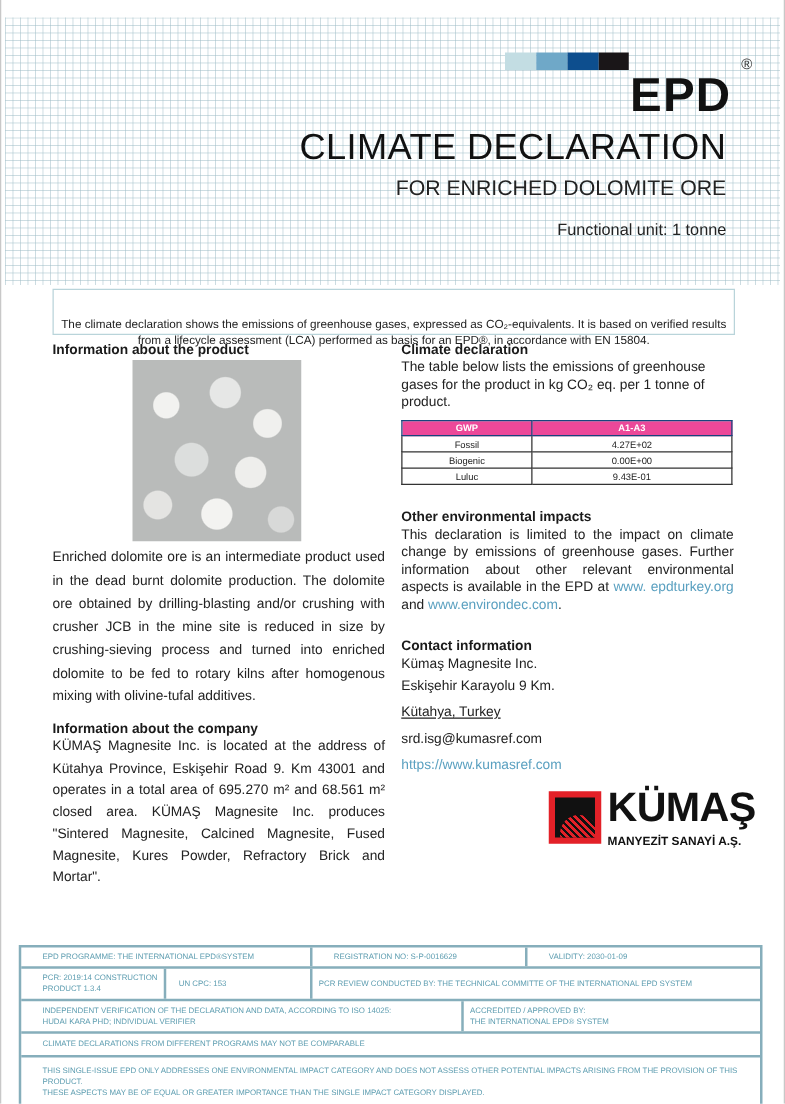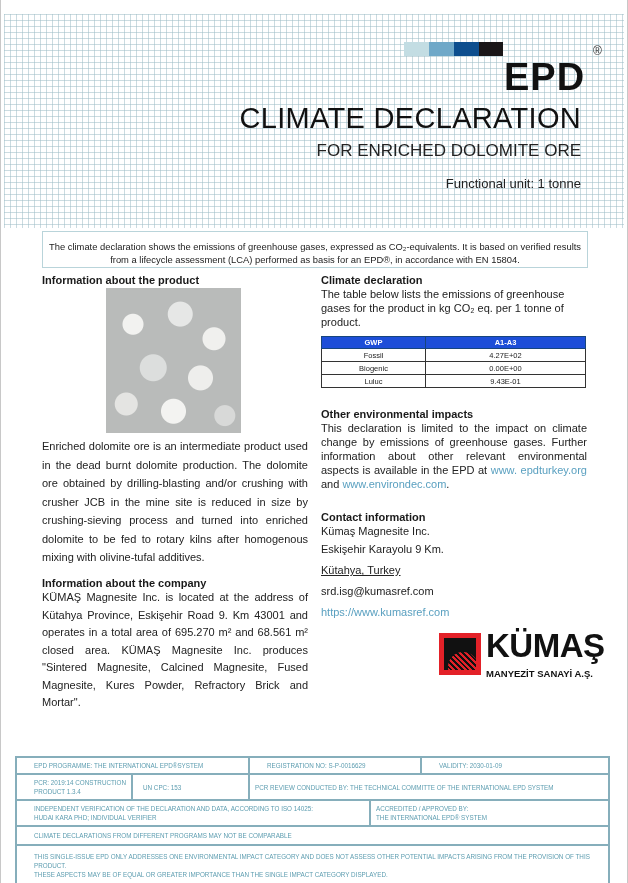--- a/index.html
+++ b/index.html
@@ -20,21 +20,21 @@
   .epd-bars span { display: block; height: 14px; width: 25px; }
   .epd-logo { position: absolute; left: 500px; top: 44px; font-size: 38px; font-weight: bold; color: #111; letter-spacing: 1px; line-height: 1; }
   .epd-reg { position: absolute; left: 589px; top: 30px; font-size: 12px; color: #333; }
   .title { position: absolute; right: 43px; top: 88px; font-size: 29px; color: #111; letter-spacing: 0.3px; }
   .subtitle { position: absolute; right: 43px; top: 127px; font-size: 17px; color: #222; }
   .func-unit { position: absolute; right: 43px; top: 162px; font-size: 13px; color: #222; }
 
   .intro-box {
     position: absolute; left: 42px; top: 231px; width: 546px; height: 37px;
     border: 1px solid #b9d4da; background: #fff; text-align: center;
-    font-size: 9.4px; line-height: 13px; padding-top: 8px; color: #222;
+    font-size: 9.4px; line-height: 13px; padding-top: 20px; color: #222;
   }
 
   .col-left { position: absolute; left: 42px; top: 273px; width: 266px; }
   .col-right { position: absolute; left: 321px; top: 273px; width: 266px; }
   .h { font-size: 11px; font-weight: bold; color: #1a1a1a; line-height: 14px; }
   .p { font-size: 11px; line-height: 18.5px; color: #222; text-align: justify; }
   .p2 { font-size: 11px; line-height: 14px; color: #222; }
 
   .product-img {
     position: absolute; left: 106px; top: 288px; width: 135px; height: 145px;
@@ -44,21 +44,21 @@
       radial-gradient(circle at 80% 35%, #f0f0ee 0 11px, transparent 12px),
       radial-gradient(circle at 35% 55%, #dcdedd 0 13px, transparent 14px),
       radial-gradient(circle at 70% 62%, #eeeeec 0 12px, transparent 13px),
       radial-gradient(circle at 15% 80%, #e4e4e2 0 11px, transparent 12px),
       radial-gradient(circle at 50% 85%, #f3f3f1 0 12px, transparent 13px),
       radial-gradient(circle at 88% 88%, #d8d9d8 0 10px, transparent 11px),
       #b9bbba;
   }
 
   .ghg-table { border-collapse: collapse; width: 265px; font-size: 7.5px; margin-top: 7px; }
-  .ghg-table th { background: #1d4ed8; color: #fff; height: 12px; font-weight: bold; border: 1px solid #17457d; text-align: center; }
+  .ghg-table th { background: #ec4899; color: #fff; height: 12px; font-weight: bold; border: 1px solid #17457d; text-align: center; }
   .ghg-table td { border: 1px solid #333; height: 13px; text-align: center; color: #222; }
   .link { color: #5aa0c0; }
 
   .kumas-logo { position: absolute; left: 439px; top: 633px; width: 170px; height: 52px; }
   .kumas-square { position: absolute; left: 0; top: 0; width: 42px; height: 42px; background: #e32128; }
   .kumas-inner { position: absolute; left: 5px; top: 5px; width: 32px; height: 32px; background: #111; overflow: hidden; }
   .kumas-semi { position: absolute; left: 4px; top: 14px; width: 30px; height: 30px; border-radius: 50%;
     background: repeating-linear-gradient(45deg, #e32128 0 2px, #111 2px 4px); }
   .kumas-name { position: absolute; left: 47px; top: -4px; font-size: 33px; font-weight: bold; color: #111; letter-spacing: -0.5px; line-height: 1; }
   .kumas-sub { position: absolute; left: 47px; top: 35px; font-size: 9.5px; font-weight: bold; color: #111; white-space: nowrap; }

